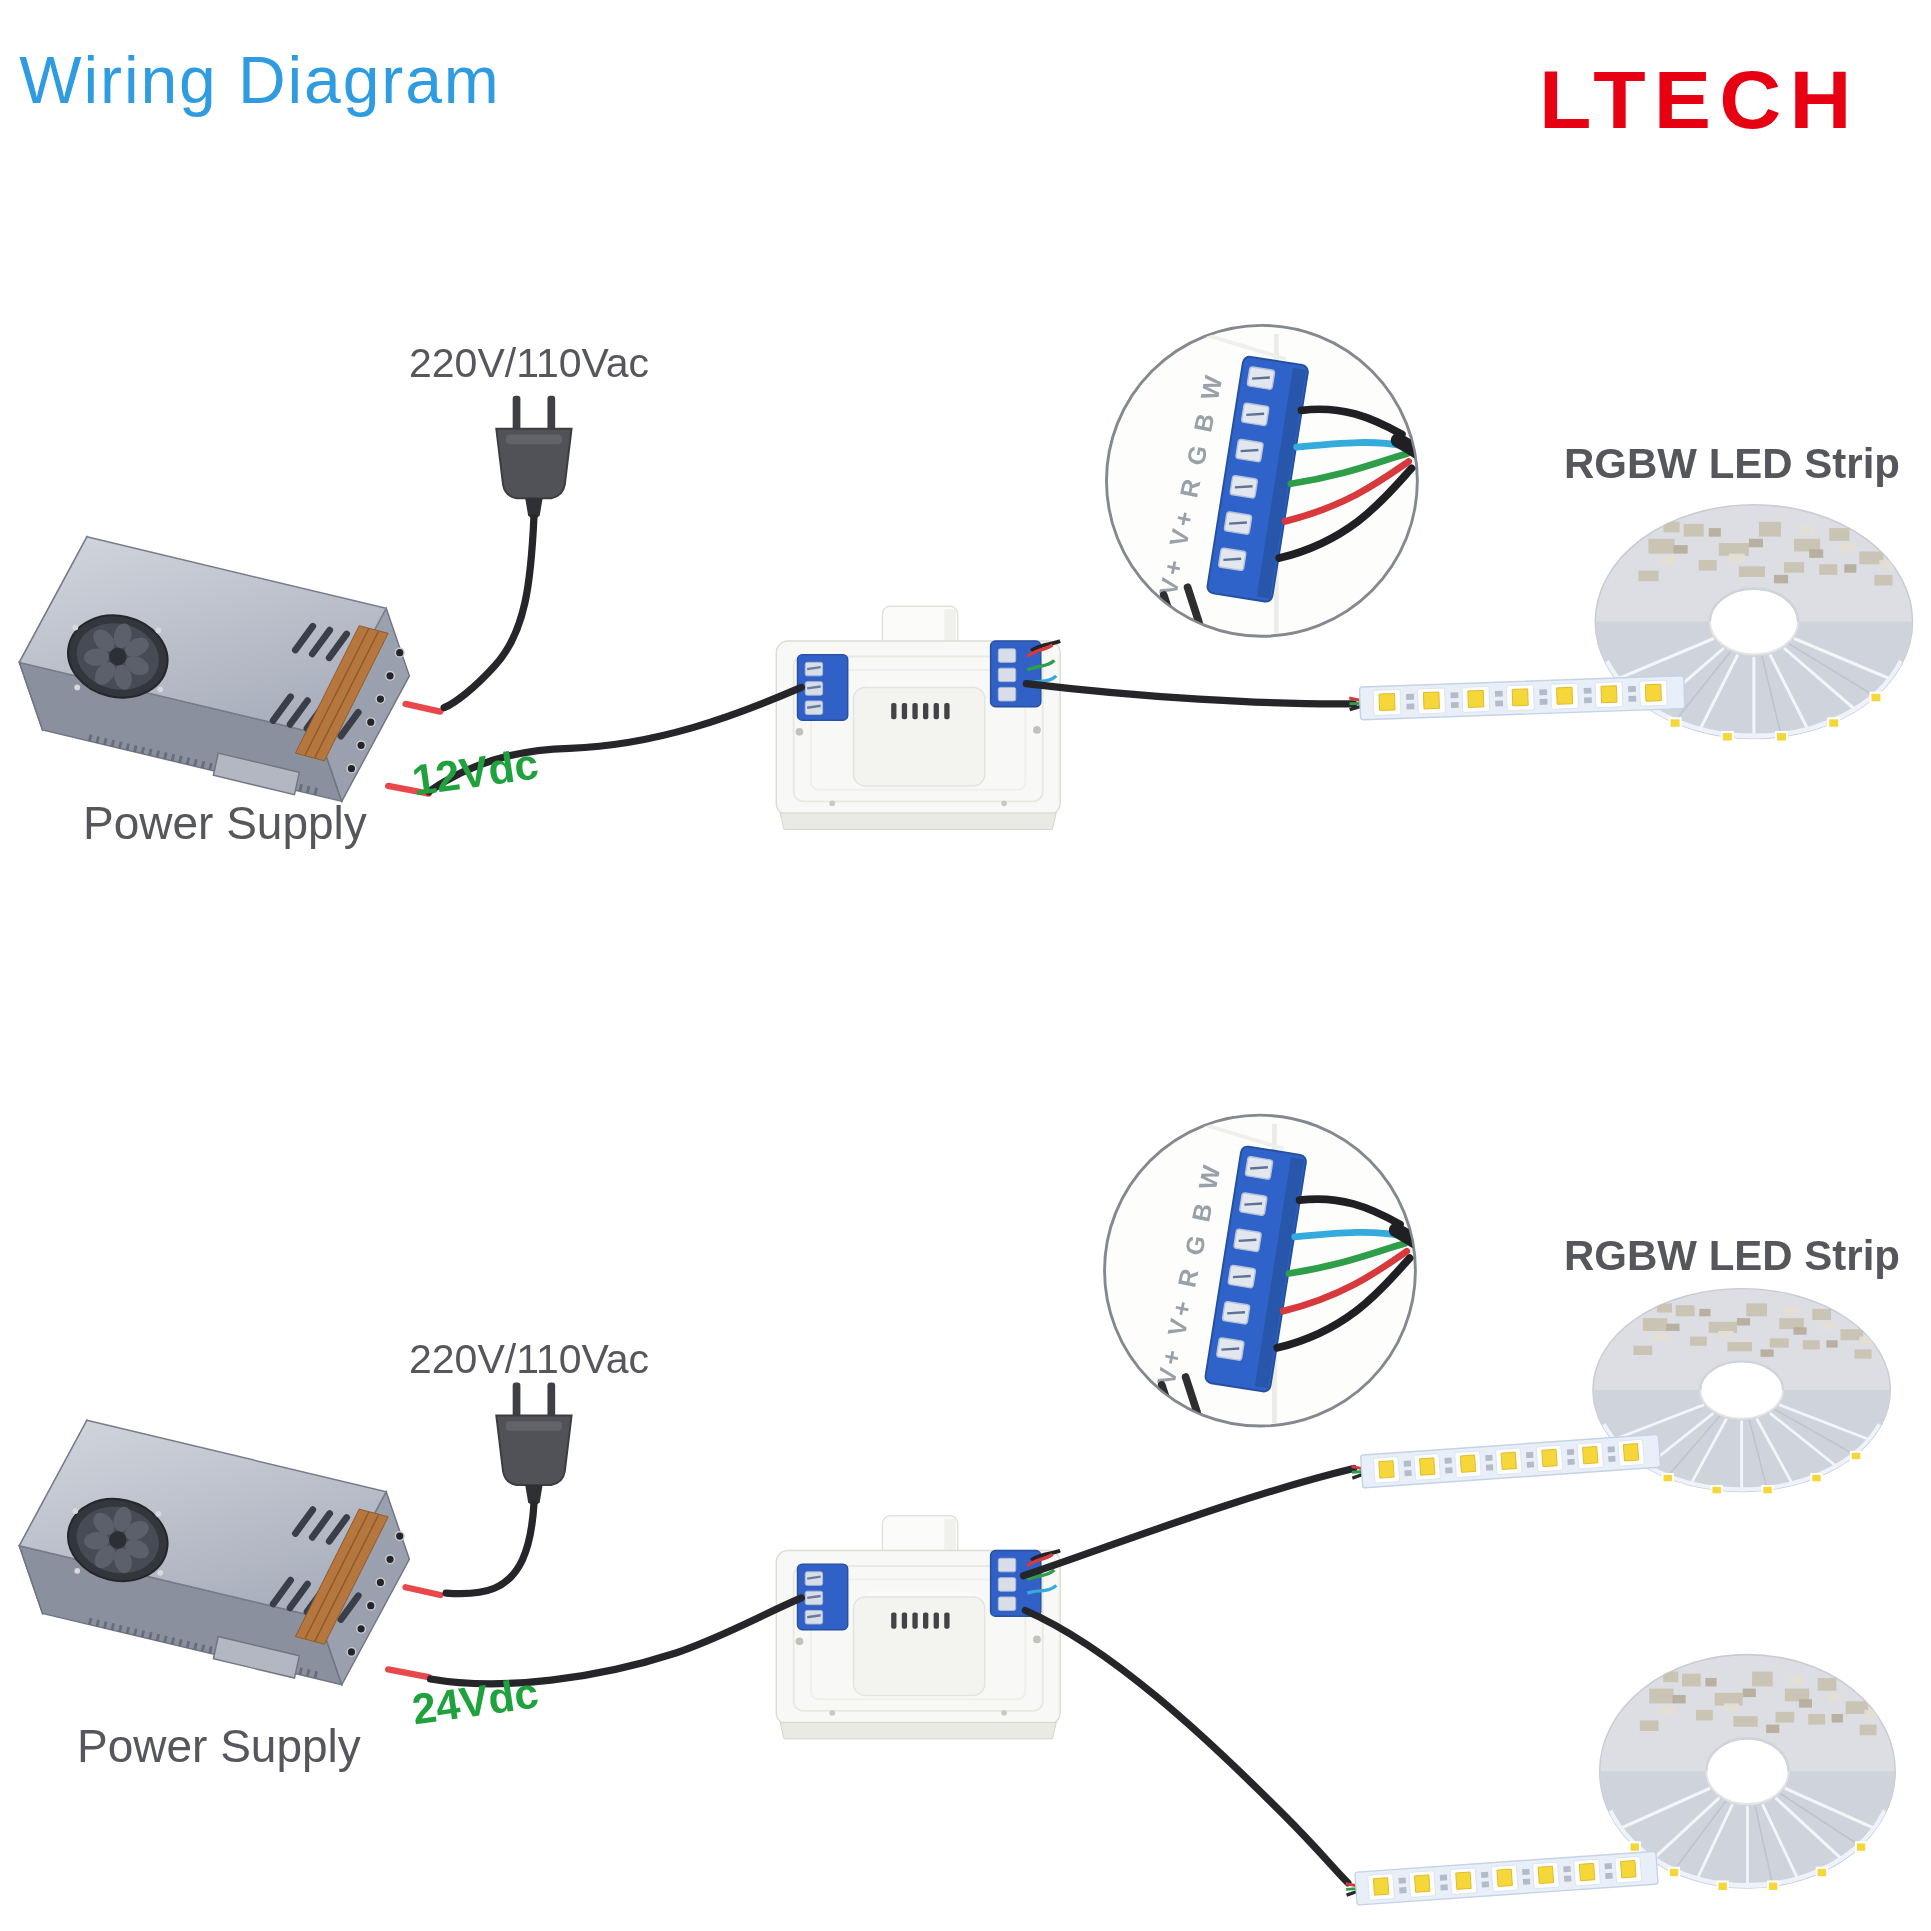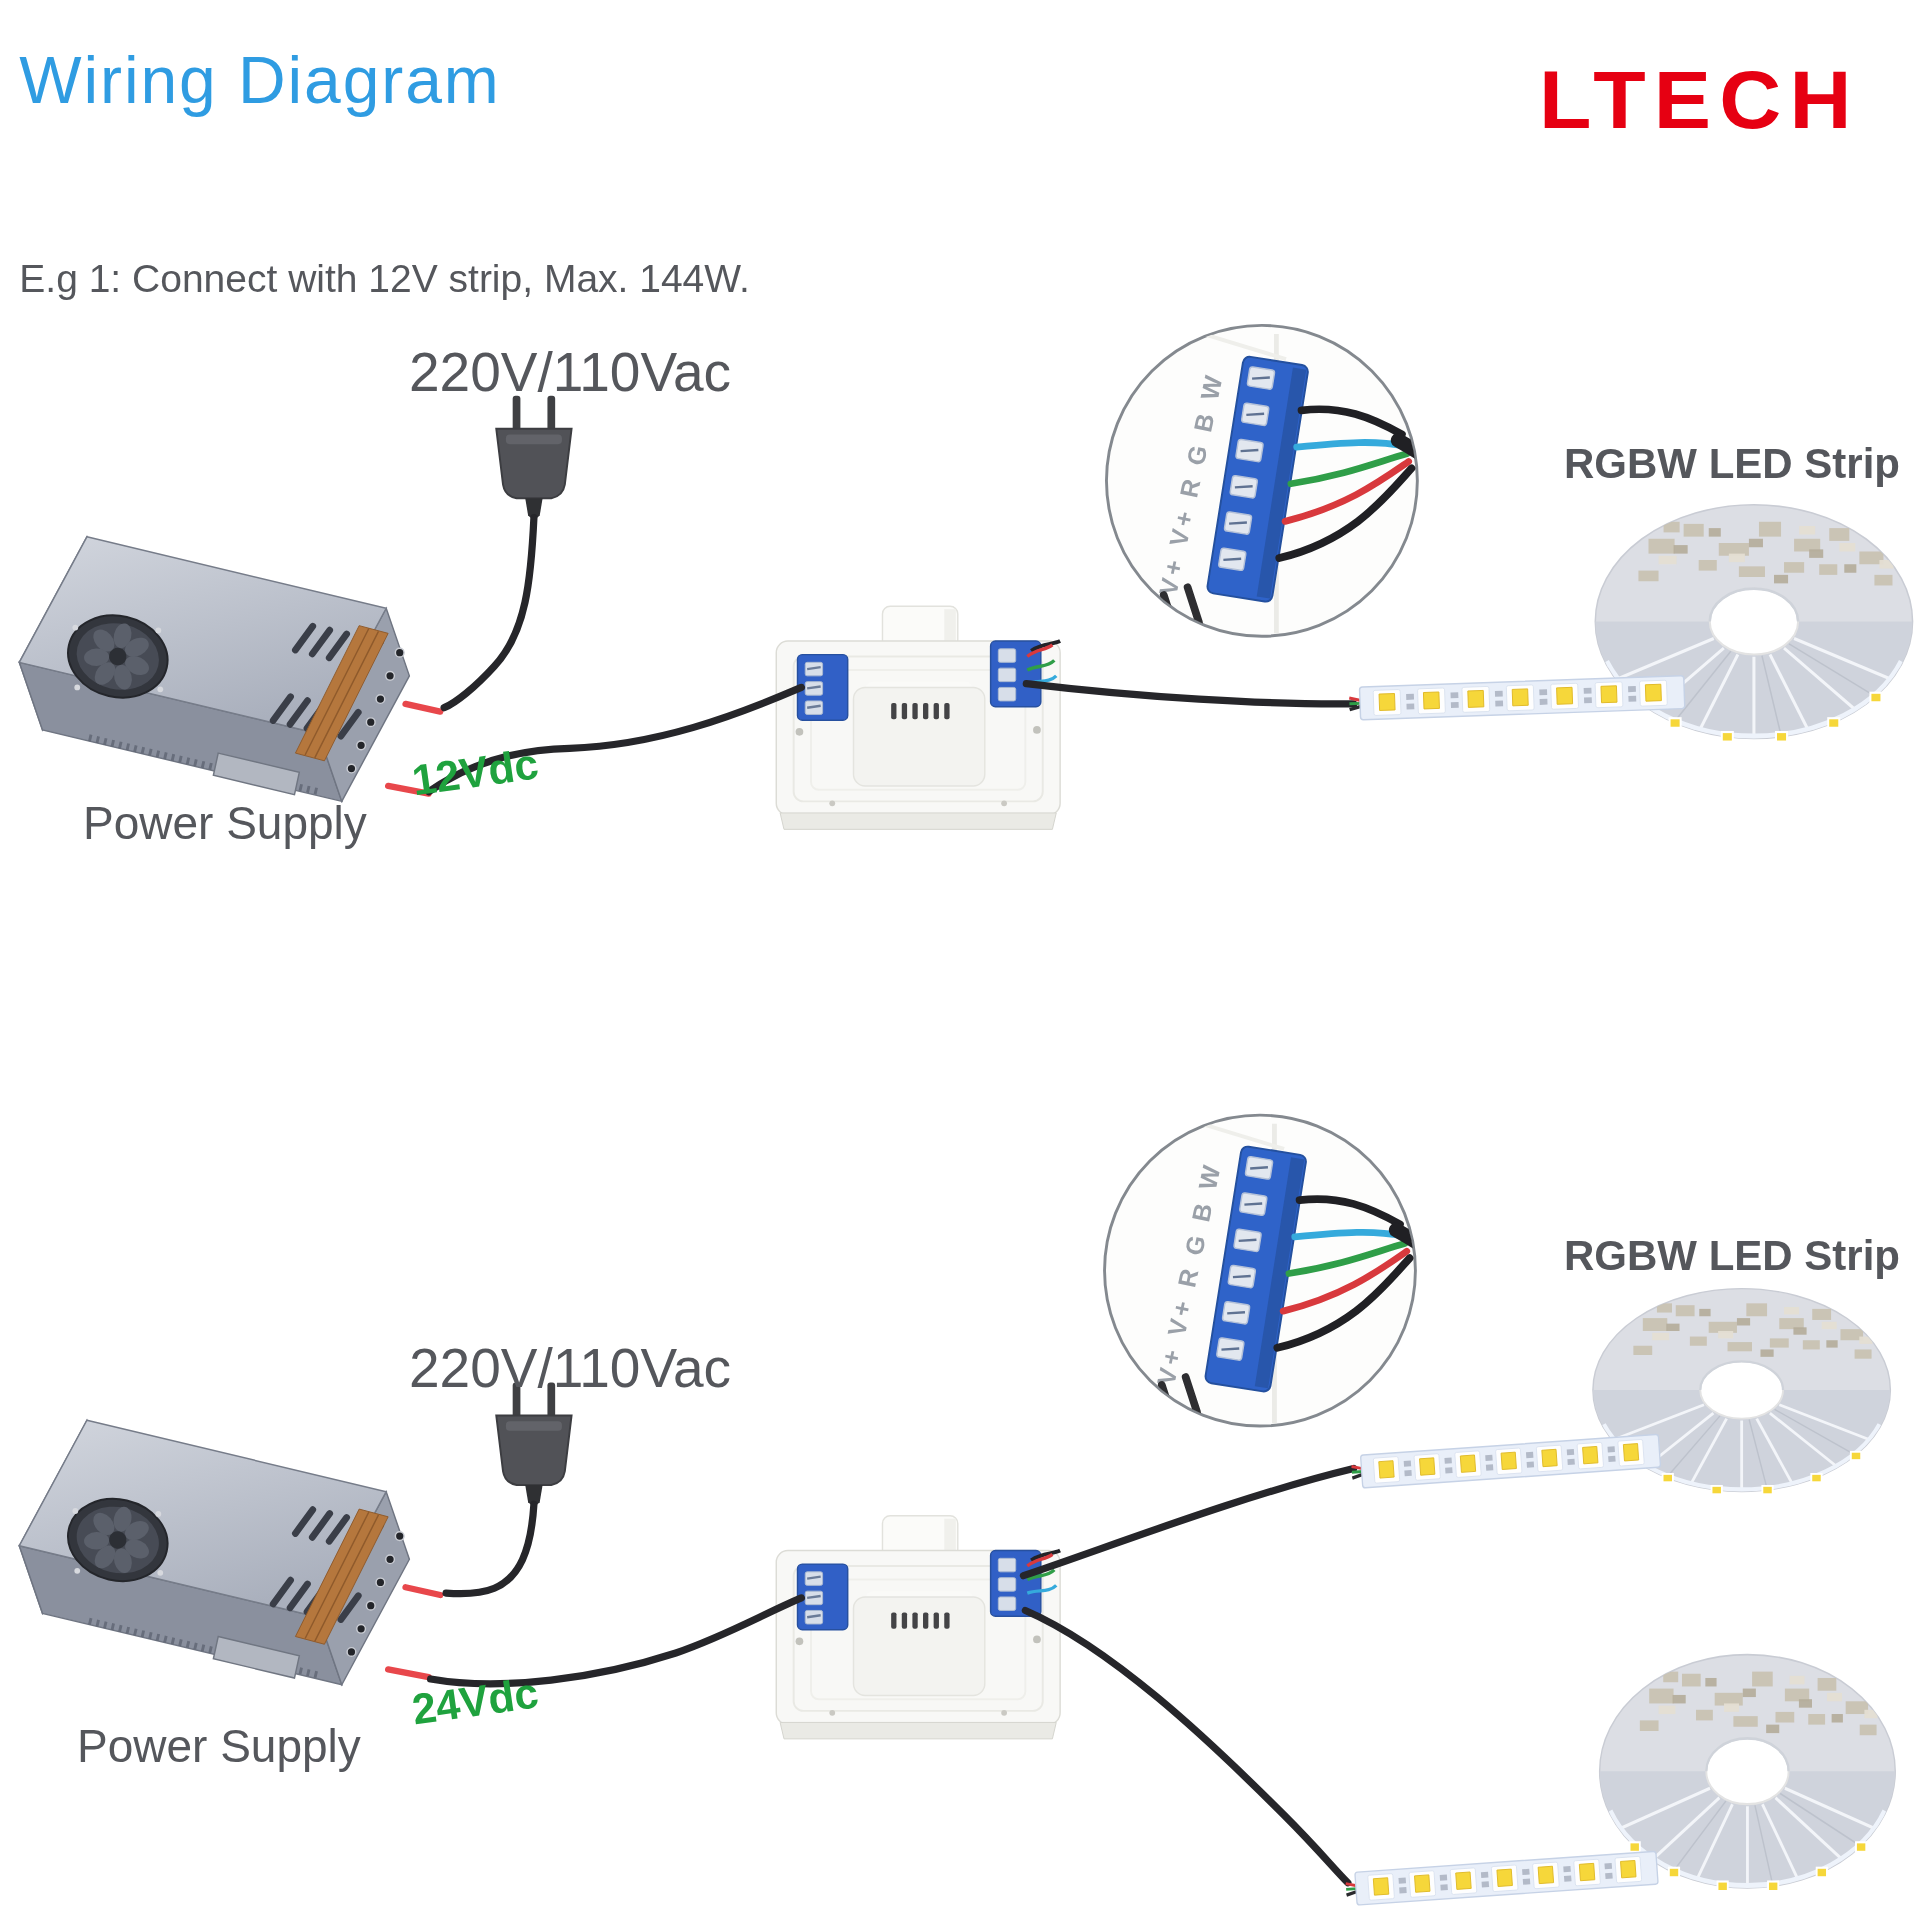--- a/index.html
+++ b/index.html
@@ -7,21 +7,21 @@
        font-family:"Liberation Sans", sans-serif;
        -webkit-font-smoothing:antialiased;}
   #app{position:absolute;inset:0;width:1931px;height:1680px;}
   .lbl{position:absolute;white-space:nowrap;color:#55575c;}
   #title{left:19.3px;top:42px;font-size:66px;font-weight:400;color:#2f9ce2;letter-spacing:1.9px;}
   #brand{left:1539px;top:54px;font-size:81px;font-weight:700;color:#e60012;
          letter-spacing:7.7px;transform:scaleX(1.06);transform-origin:left top;}
   .caption{font-size:39px;}
   #caption1{left:19.3px;top:257px;}
   #caption2{left:19.3px;top:1116px;}
-  .ac{font-size:55px;}
+  .ac{font-size:41px;}
   #ac1{left:409px;top:340px;}
   #ac2{left:409px;top:1336px;}
   .dc{font-size:43px;font-weight:700;color:#1fa23e;transform:rotate(-8deg);transform-origin:left top;}
   #dc1{left:409px;top:757px;}
   #dc2{left:409px;top:1686px;}
   .psu-lbl{font-size:46px;}
   #psu1{left:83px;top:796px;}
   #psu2{left:77px;top:1719px;}
   .strip-lbl{font-size:42px;font-weight:bold;}
   #strip1{left:1564px;top:440px;}
@@ -336,21 +336,20 @@
     </g>
     <g transform="translate(1392,1938) rotate(-4) scale(0.93,1)">
       <use href="#strip"></use>
     </g>
   </g>
 </svg>
 
 <div class="lbl" id="title">Wiring Diagram</div>
 <div class="lbl" id="brand">LTECH</div>
 
-<div class="lbl caption" id="caption1">E.g 1: Connect with 12V strip, Max. 144W.</div>
 <div class="lbl ac" id="ac1">220V/110Vac</div>
 <div class="lbl dc" id="dc1">12Vdc</div>
 <div class="lbl psu-lbl" id="psu1">Power Supply</div>
 <div class="lbl strip-lbl" id="strip1">RGBW LED Strip</div>
 
 <div class="lbl ac" id="ac2">220V/110Vac</div>
 <div class="lbl dc" id="dc2">24Vdc</div>
 <div class="lbl psu-lbl" id="psu2">Power Supply</div>
 <div class="lbl strip-lbl" id="strip2">RGBW LED Strip</div>
 

